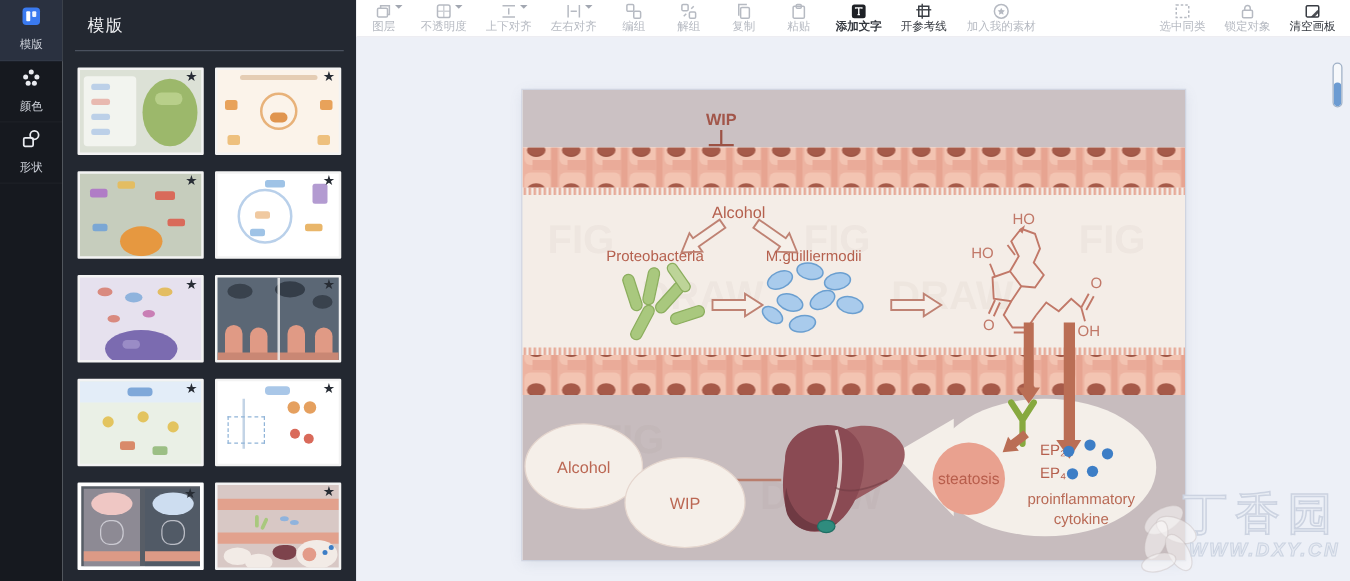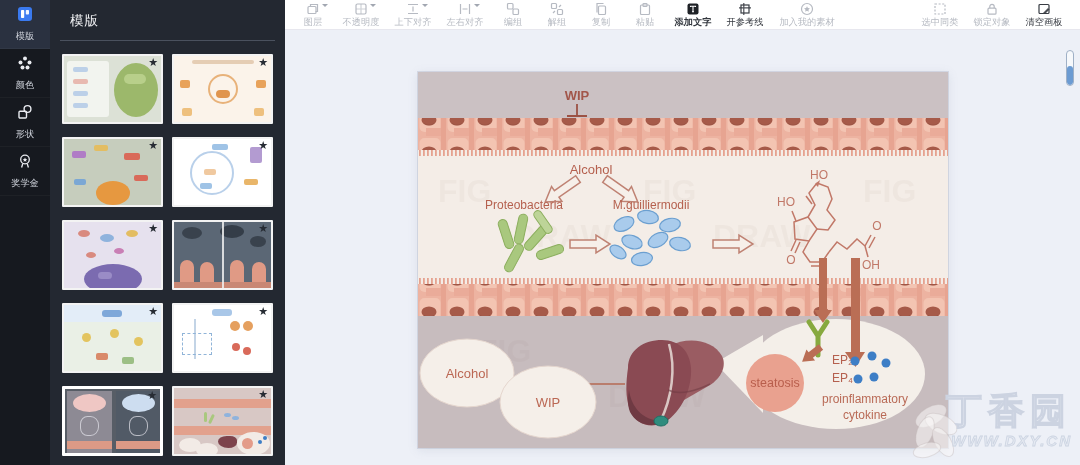--- a/index.html
+++ b/index.html
@@ -19,43 +19,43 @@
                 font-size:13.5px;color:#f2f3f5;letter-spacing:1px;}
   .thumb-grid{display:grid;grid-template-columns:1fr 1fr;gap:13px 9px;margin:13px 12px 0;}
   .thumb{position:relative;height:70px;border:2px solid #f3f3f3;border-radius:1px;overflow:hidden;cursor:pointer;}
   .thumb.selected{border:3px solid #ffffff;}
   .thumb .star{position:absolute;top:0px;right:3px;font-size:11px;color:#272c34;line-height:13px;}
   .s{position:absolute;}
 
   
   .stage{flex:1;display:flex;flex-direction:column;min-width:0;}
   .toolbar{height:30px;background:#ffffff;border-bottom:1px solid #e7e7ee;display:flex;align-items:center;
-           padding-left:6px;}
+           padding-left:0;}
   .tool{display:flex;flex-direction:column;align-items:center;justify-content:center;gap:0px;
         background:none;border:none;padding:1px 6px 0;cursor:pointer;min-width:44px;}
   .tool .ticon{position:relative;height:14px;display:flex;align-items:center;}
   .tool .tlabel{font-size:10px;white-space:nowrap;transform:scale(.92);line-height:12px;}
   .tool.disabled{color:#b6bac2;}
   .tool.disabled .tlabel{color:#b6bac2;}
   .tool.enabled{color:#383c43;}
   .tool.enabled .tlabel{color:#33373e;}
   .caret{position:absolute;right:-8px;top:2px;width:0;height:0;border:3px solid transparent;border-top-color:#a2a7b1;}
-  .tool-right{margin-left:auto;display:flex;margin-right:10px;}
+  .tool-right{margin-left:auto;display:flex;margin-right:4px;}
 
   .workspace{flex:1;position:relative;background:#edf0f7;overflow:hidden;}
   .canvas{position:absolute;left:133px;top:42px;width:530px;height:376px;background:#f4ede7;
           box-shadow:0 0 0 1px rgba(170,175,195,.35),0 2px 10px rgba(110,120,150,.15);}
   .canvas svg{display:block;width:100%;height:100%;}
 
   .vscroll{position:absolute;right:6px;top:20px;width:8px;height:36px;border:1px solid #9fb0c6;border-radius:4px;
            background:#f6f8fb;overflow:hidden;cursor:pointer;}
   .vscroll .vthumb{position:absolute;bottom:0;left:0;width:100%;height:55%;background:#6c9bd2;border-radius:3px;}
 
   .dxy{position:absolute;right:8px;bottom:14px;text-align:right;pointer-events:none;}
-  .dxy .brand{font-size:36px;font-weight:bold;letter-spacing:6px;color:rgba(233,237,244,.85);
+  .dxy .brand{font-size:36px;font-weight:normal;letter-spacing:6px;color:rgba(233,237,244,.85);
               -webkit-text-stroke:1.2px #ccd3e1;line-height:40px;}
   .dxy .url{font-size:15px;font-weight:bold;font-style:italic;letter-spacing:2px;color:rgba(228,233,241,.9);
             -webkit-text-stroke:.8px #ccd4e2;line-height:20px;}
   .flower{position:absolute;left:612px;top:352px;pointer-events:none;}
 </style>
 </head>
 <body>
 
 <div class="app">
 
@@ -82,28 +82,20 @@
     </div>
     <div class="rail-item">
       <span><svg width="16" height="16" viewBox="0 0 16 16">
             <g stroke="#e9ebf0" fill="none" stroke-width="1.4">
               <circle cx="10.5" cy="5" r="3.4"></circle>
               <rect x="2" y="7.2" width="7.5" height="6.8" rx="1"></rect>
             </g>
           </svg></span>
       <span class="rail-label">形状</span>
     </div>
-    <div class="rail-item">
-      <span><svg width="16" height="16" viewBox="0 0 16 16">
-            <circle cx="8" cy="6.5" r="4.3" stroke="#e9ebf0" fill="none" stroke-width="1.3"></circle>
-            <path d="M8 4.6l.7 1.4 1.5.2-1.1 1 .3 1.5L8 8l-1.4.7.3-1.5-1.1-1 1.5-.2z" fill="#e9ebf0"></path>
-            <path d="M5.8 10.5L4.6 14.5M10.2 10.5l1.2 4" stroke="#e9ebf0" fill="none" stroke-width="1.3"></path>
-          </svg></span>
-      <span class="rail-label">奖学金</span>
-    </div>
   </aside>
 
   <aside class="panel">
     <div class="panel-header">模版</div>
     <div class="thumb-grid">
 
       <div class="thumb" style="background:#dce1d6;">
         <div class="s" style="left:3px;top:5px;width:42px;height:56px;background:#f2f4ef;border-radius:3px;"></div>
         <div class="s" style="left:9px;top:11px;width:15px;height:5px;background:#bcd0e8;border-radius:2px;"></div>
         <div class="s" style="left:9px;top:23px;width:15px;height:5px;background:#e8b9b0;border-radius:2px;"></div>

